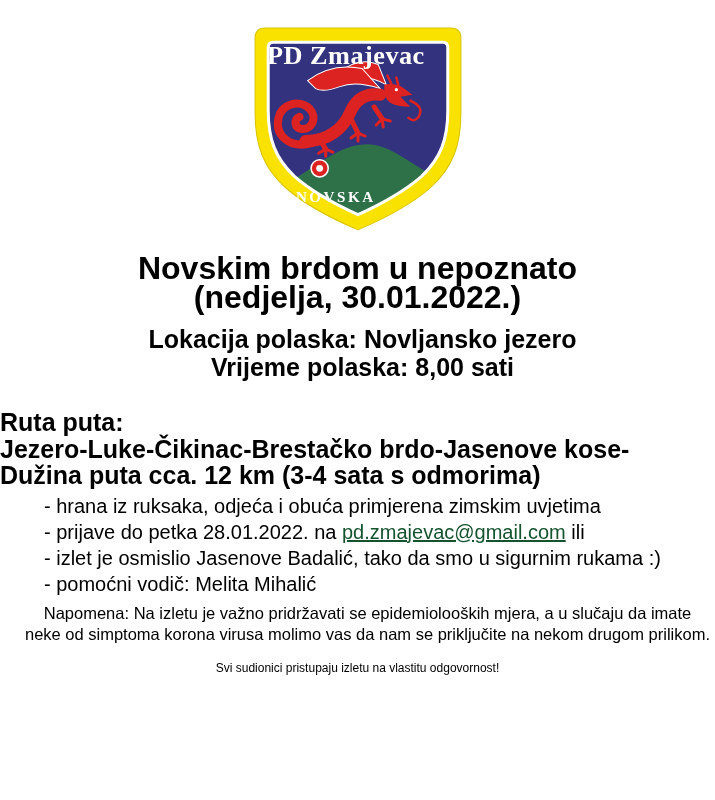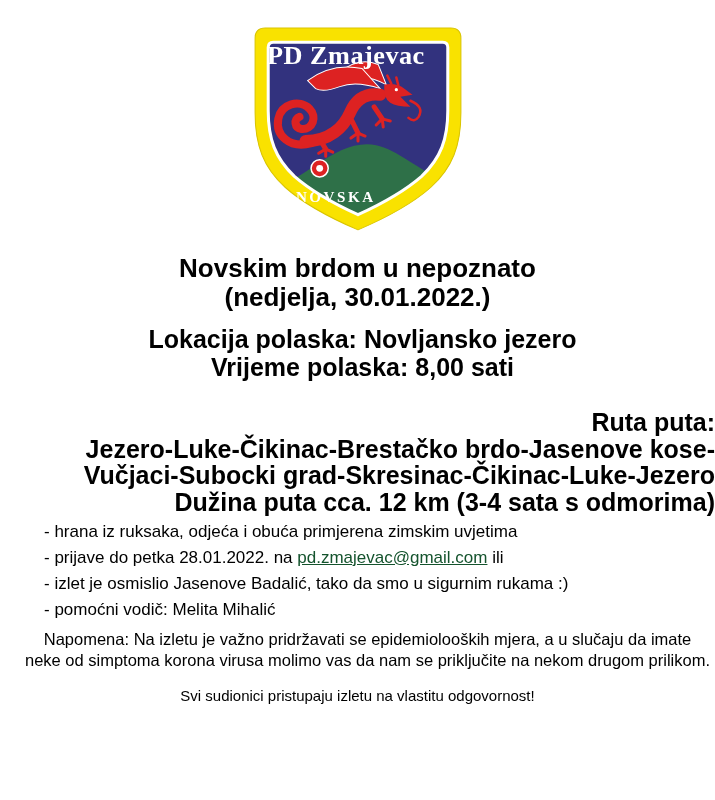--- a/index.html
+++ b/index.html
@@ -20,52 +20,51 @@
     fill: #ffffff;
   }
   .crest-city {
     font-family: "Liberation Serif", serif;
     font-weight: bold; font-size: 15px; letter-spacing: 2.5px;
     fill: #ffffff;
   }
 
   .title-block {
     margin-top: 18px; text-align: center;
-    font-weight: bold; font-size: 26px; line-height: 29px;
+    font-weight: bold; font-size: 32px; line-height: 29px;
     white-space: nowrap;
   }
   .meet-block {
     margin-top: 13px; text-align: center;
     font-weight: bold; font-size: 25px; line-height: 28px;
     white-space: nowrap;
     padding-left: 10px;
   }
   .route-block {
-    margin-top: 28px; text-align: right;
+    margin-top: 28px; text-align: left;
     font-weight: bold; font-size: 25px; line-height: 26.5px;
     white-space: nowrap;
-    padding-left: 44px;
   }
   .notes-block {
     margin-top: 4px; padding-left: 44px;
-    font-size: 17px; line-height: 26px;
+    font-size: 20px; line-height: 26px;
   }
   .note { white-space: nowrap; }
   .note.cont { padding-left: 13px; }
   .email-link { color: #14532d; text-decoration: underline; cursor: pointer; }
 
   .napomena-block {
     margin-top: 6px; text-align: center;
     font-size: 16.5px; line-height: 21px;
     white-space: nowrap;
     padding-left: 20px;
   }
   .disclaimer {
     margin-top: 16px; text-align: center;
-    font-size: 15px; white-space: nowrap;
+    font-size: 12px; white-space: nowrap;
   }
 </style>
 </head>
 <body>
 
 <div class="page">
 
   <div class="logo-wrap">
     <svg class="crest" viewBox="0 0 224 208" xmlns="http://www.w3.org/2000/svg">
       <defs>
@@ -139,21 +138,20 @@
   </div>
 
   <div class="meet-block">
     <div>Lokacija polaska: Novljansko jezero</div>
     <div>Vrijeme polaska: 8,00 sati</div>
   </div>
 
   <div class="route-block">
     <div>Ruta puta:</div>
     <div>Jezero-Luke-Čikinac-Brestačko brdo-Jasenove kose-</div>
-    <div>Vučjaci-Subocki grad-Skresinac-Čikinac-Luke-Jezero</div>
     <div>Dužina puta cca. 12 km (3-4 sata s odmorima)</div>
   </div>
 
   <div class="notes-block">
     <div class="note">- hrana iz ruksaka, odjeća i obuća primjerena zimskim uvjetima</div>
     <div class="note">
       <span>- prijave do petka 28.01.2022. na </span><a class="email-link">pd.zmajevac@gmail.com</a><span> ili</span>
     </div>
     <div class="note">- izlet je osmislio Jasenove Badalić, tako da smo u sigurnim rukama :)</div>
     <div class="note">- pomoćni vodič: Melita Mihalić</div>

